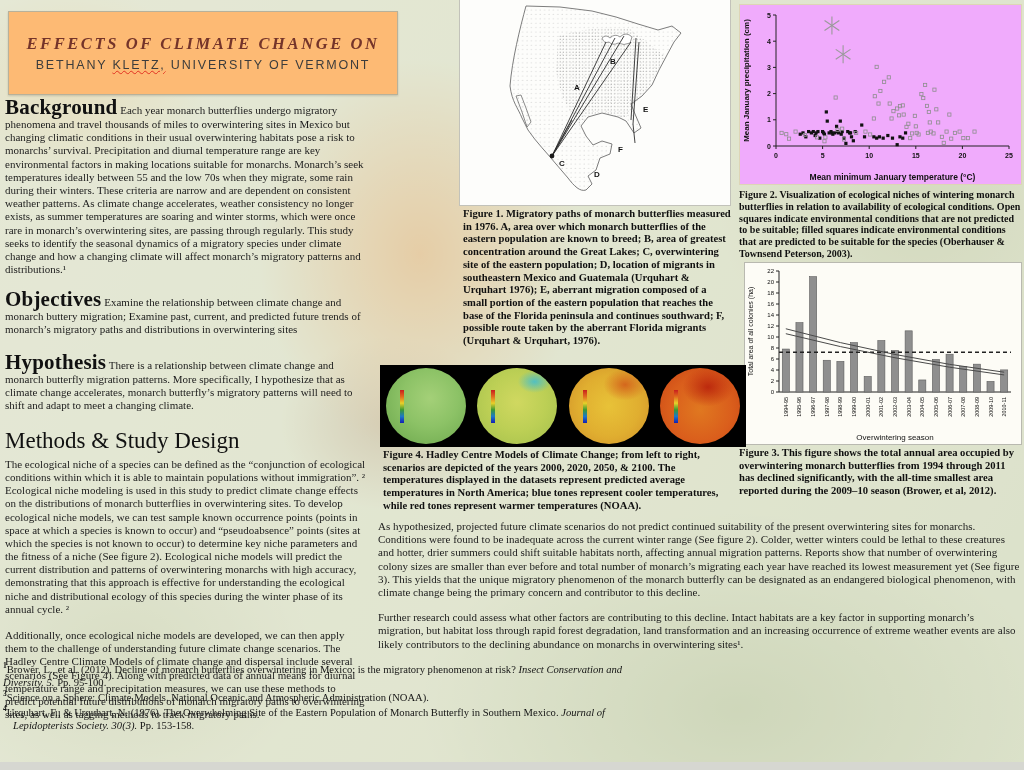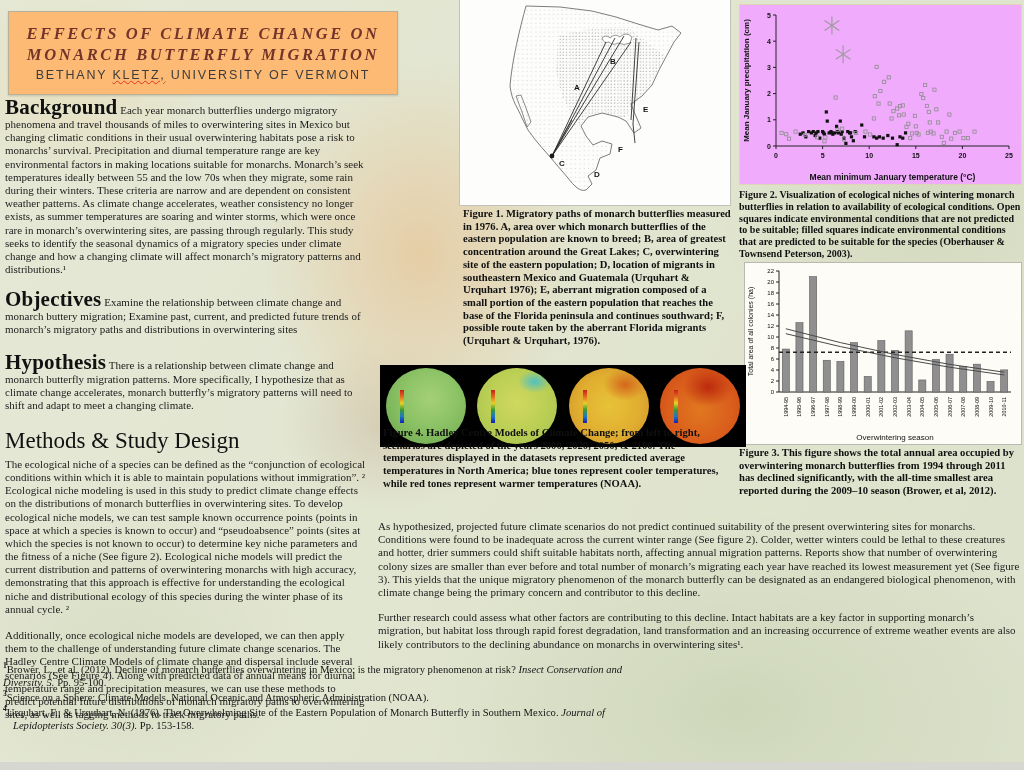--- a/index.html
+++ b/index.html
@@ -57,21 +57,21 @@
   .globe-2000{background:radial-gradient(circle at 55% 40%, #a4d078 0%, #8cc266 45%, #79b257 75%, #639f49 100%);}
   .globe-2020{background:
       radial-gradient(24px 16px at 72% 18%, rgba(70,190,205,.9), rgba(70,190,205,0) 70%),
       radial-gradient(circle at 50% 45%, #d0d860 0%, #bccf55 50%, #a3bf4c 100%);}
   .globe-2050{background:
       radial-gradient(30px 22px at 70% 22%, rgba(210,90,25,.85), rgba(210,90,25,0) 72%),
       radial-gradient(circle at 50% 50%, #e8c238 0%, #e0ae30 55%, #d08f28 100%);}
   .globe-2100{background:
       radial-gradient(34px 26px at 60% 25%, rgba(185,35,12,.9), rgba(185,35,12,0) 75%),
       radial-gradient(circle at 50% 55%, #e07820 0%, #da5e1c 55%, #c84414 100%);}
-  .fig4-cap{position:absolute;left:383px;top:427px;width:350px;font-size:10.6px;line-height:1.2;}
+  .fig4-cap{position:absolute;left:383px;top:449px;width:350px;font-size:10.6px;line-height:1.2;}
   .conclusion{position:absolute;left:378px;top:520px;width:642px;color:#1c1c1c;}
   .conclusion h2{font-size:22px;margin:0 0 2px 0;color:#111;}
   .conclusion p{font-size:11px;line-height:1.2;margin:0 0 12px 0;}
 
   
   .fig2-box{position:absolute;left:739px;top:4px;width:283px;height:181px;
     background:#f0abfc;border:1px solid #ddd5b6;box-sizing:border-box;}
   .fig2-cap{position:absolute;left:739px;top:189px;width:284px;font-size:10px;line-height:1.18;}
   .fig3-box{position:absolute;left:744px;top:262px;width:278px;height:183px;
     background:#fdfcf6;border:1px solid #b9b9b0;box-sizing:border-box;}
@@ -80,21 +80,20 @@
 </style>
 </head>
 <body>
 
 <div class="bg-photo"></div>
 <div class="bg-overlay"></div>
 <div class="edge-bottom"></div>
 
 <div class="title-box">
   <div class="title-line">EFFECTS OF CLIMATE CHANGE ON</div>
-  <div class="title-line">MONARCH BUTTERFLY MIGRATION</div>
   <div class="author-line"><span>BETHANY </span><span class="misspell">KLETZ,</span><span> UNIVERSITY OF VERMONT</span></div>
 </div>
 
 <div class="left-col">
   <p><span class="runin">Background</span> <span>Each year monarch butterflies undergo migratory phenomena and travel thousands of miles to overwintering sites in Mexico but changing climatic conditions in their usual overwintering habitats pose a risk to monarchs’ survival. Precipitation and diurnal temperature range are key environmental factors in making locations suitable for monarchs. Monarch’s seek temperatures ideally between 55 and the low 70s when they migrate, some rain during their winters. These criteria are narrow and are dependent on consistent weather patterns. As climate change accelerates, weather consistency no longer exists, as summer temperatures are soaring and winter storms, which were once rare in monarch’s overwintering sites, are passing through regularly. This study seeks to identify the seasonal dynamics of a migratory species under climate change and how a changing climate will affect monarch’s migratory patterns and distributions.¹</span></p>
   <p style="margin-bottom:15px"><span class="runin">Objectives</span> <span>Examine the relationship between climate change and monarch buttery migration; Examine past, current, and predicted future trends of monarch’s migratory paths and distributions in overwintering sites</span></p>
   <p style="margin-bottom:15px"><span class="runin">Hypothesis</span> <span>There is a relationship between climate change and monarch butterfly migration patterns. More specifically, I hypothesize that as climate change accelerates, monarch butterfly’s migratory patterns will need to shift and adapt to meet a changing climate.</span></p>
   <div class="methods-h">Methods &amp; Study Design</div>
   <p>The ecological niche of a species can be defined as the “conjunction of ecological conditions within which it is able to maintain populations without immigration”. ² Ecological niche modeling is used in this study to predict climate change effects on the distributions of monarch butterflies in overwintering sites. To develop ecological niche models, we can test sample known occurrence points (points in space at which a species is known to occur) and “pseudoabsence” points (sites at which the species is not known to occur) to determine key niche parameters and the fitness of a niche (See figure 2). Ecological niche models will predict the current distribution and patterns of overwintering monarchs with high accuracy, demonstrating that this approach is effective for understanding the ecological niche and distributional ecology of this species during the winter phase of its annual cycle. ²</p>
   <p>Additionally, once ecological niche models are developed, we can then apply them to the challenge of understanding future climate change scenarios. The Hadley Centre Climate Models of climate change and dispersal include several scenarios (See Figure 4). Along with predicted data of annual means for diurnal temperature range and precipitation measures, we can use these methods to predict potential future distributions of monarch migratory paths to overwintering sites, as well as tagging methods to track migratory paths.</p>

